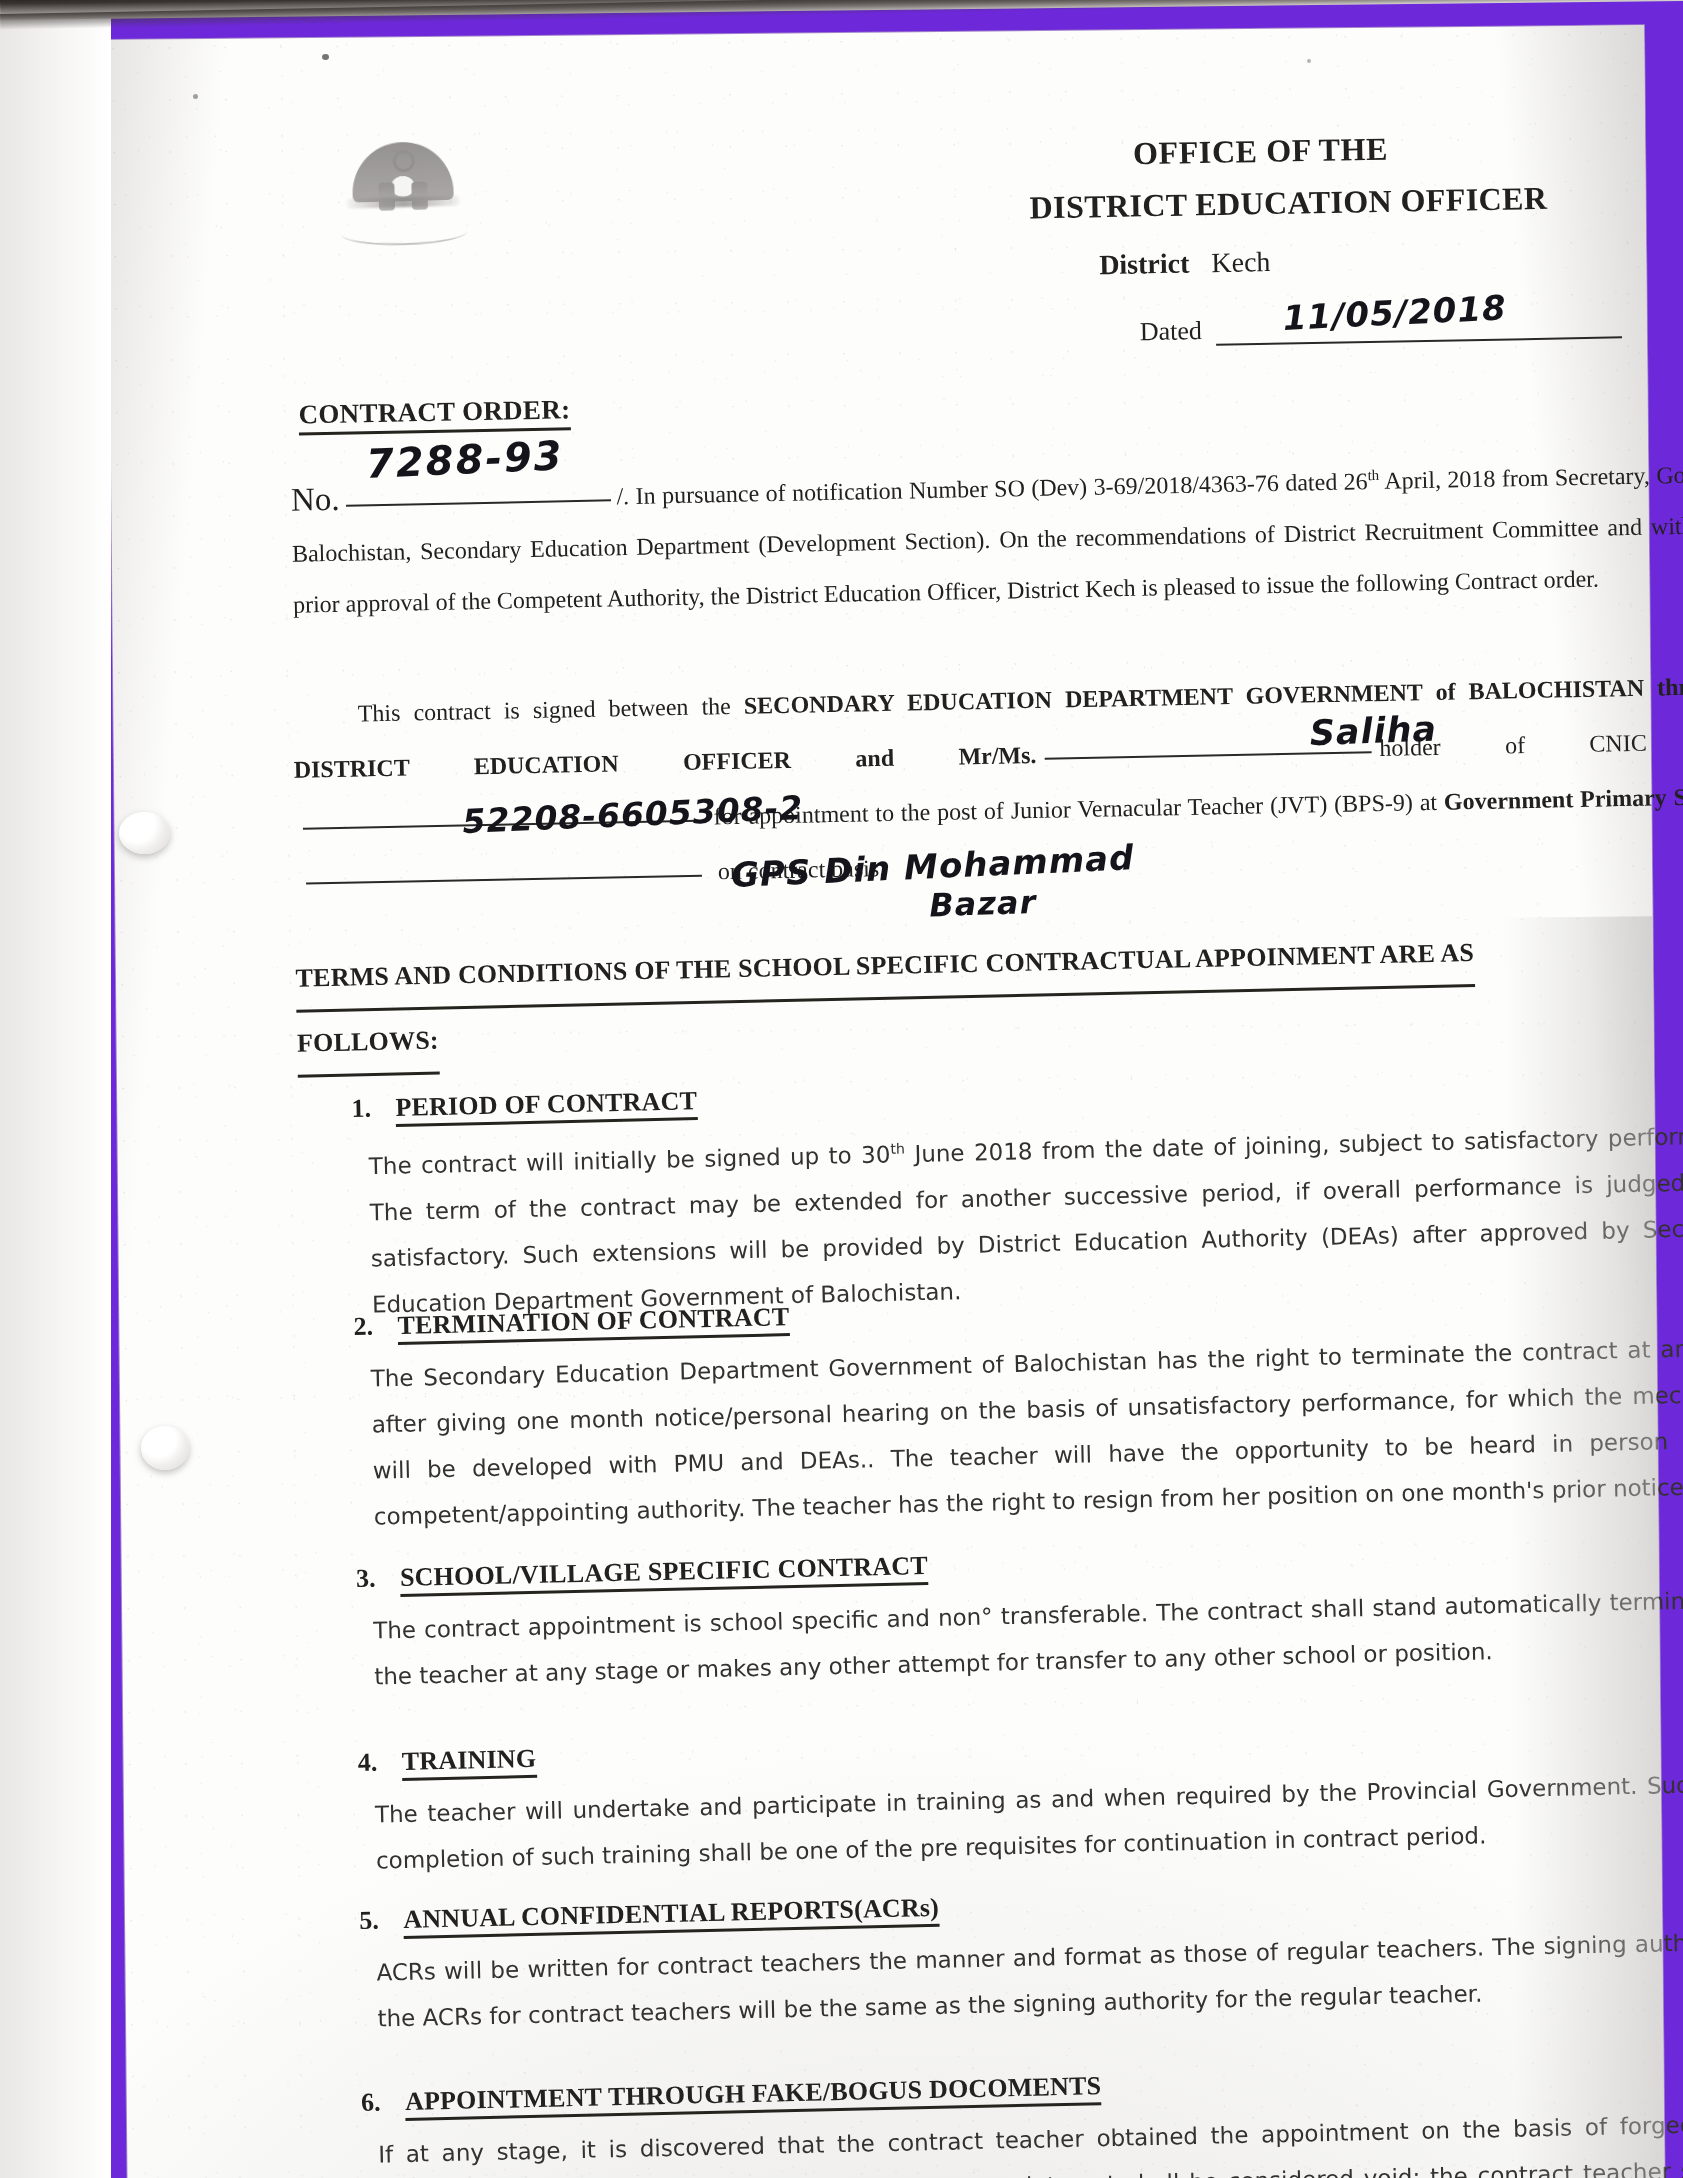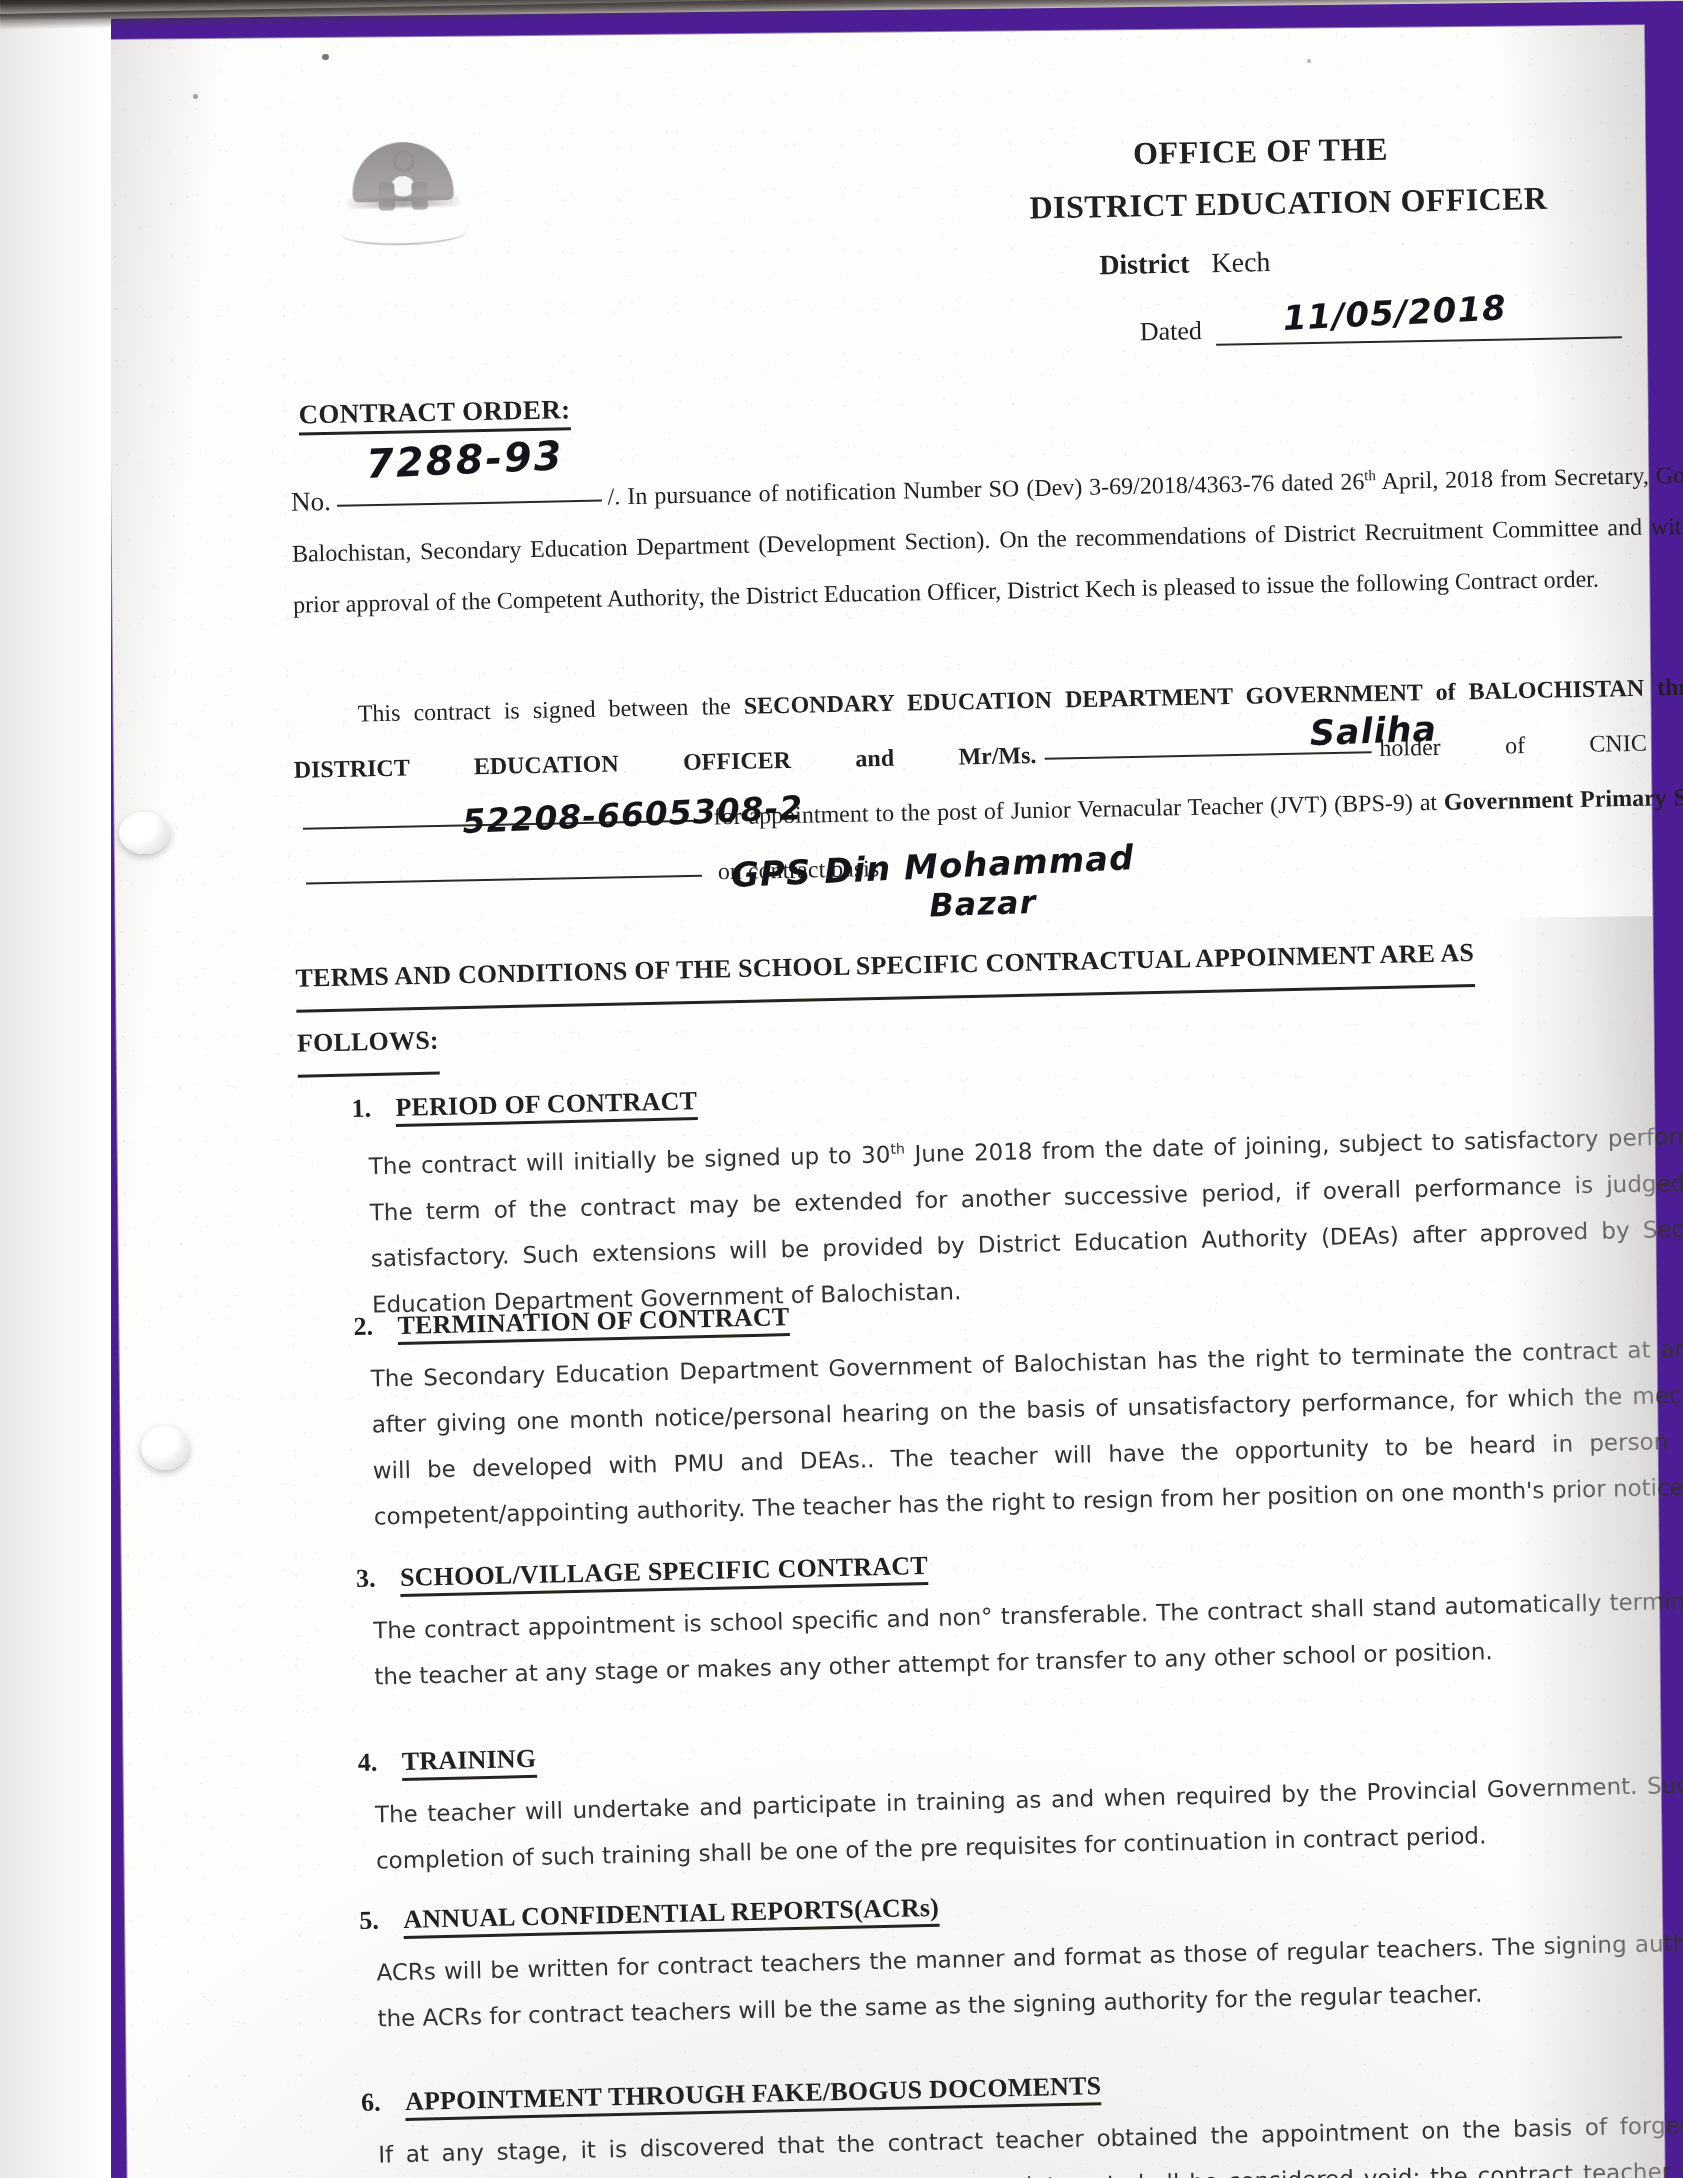--- a/index.html
+++ b/index.html
@@ -1,20 +1,20 @@
 <!DOCTYPE html>
 <html><head>
 <meta charset="utf-8">
 <style>
   html,body{margin:0;padding:0;background:#ffffff;}
   body{width:1683px;height:2178px;overflow:hidden;position:relative;
        font-family:"Liberation Serif", serif;}
 
   
-  #scan{position:absolute;inset:0;background:#4c1d95;overflow:hidden;}
+  #scan{position:absolute;inset:0;background:#6d28d9;overflow:hidden;}
 
   #pageEdgeShadowTop{
     position:absolute;left:0;top:0;width:1683px;height:26px;
     background:linear-gradient(180deg,#171513 0%,#3a3533 38%,#8d8784 72%,#d8d4d0 100%);
     transform:rotate(-0.65deg) translateY(-6px);transform-origin:0 0;
   }
   #pageEdgeShadowTop2{
     position:absolute;left:0;top:14px;width:1742px;height:16px;
     background:linear-gradient(180deg,rgba(60,55,52,.85),rgba(245,243,241,0));
     transform:rotate(-1.05deg);transform-origin:0 0;
@@ -98,21 +98,21 @@
     border-bottom:2px solid rgba(110,107,105,.55);border-radius:50%;filter:blur(0.6px);}
 
   
   #contractOrderHdr{left:188px;top:360px;font-size:27px;font-weight:bold;
                     border-bottom:3px solid #26241f;padding-bottom:2px;letter-spacing:0.3px;
                     transform:rotate(-0.55deg);}
 
   
   #para1{position:absolute;left:180px;top:426px;width:1440px;font-size:24px;line-height:51px;
          transform:rotate(-0.6deg);text-align:justify;}
-  #para1 .noLabel{font-size:27px;}
+  #para1 .noLabel{font-size:33px;}
   #noRule{display:inline-block;width:265px;border-bottom:2.5px solid #2b2927;height:2px;
           vertical-align:3px;margin:0 6px;}
   #noHand{position:absolute;left:255px;top:400px;font-size:40px;letter-spacing:2px;
           transform:rotate(-2deg);}
   sup{font-size:.62em;vertical-align:super;}
 
   
   #para2{position:absolute;left:180px;top:642px;width:1447px;font-size:24px;line-height:55px;
          transform:rotate(-0.6deg);text-align:justify;}
   #para2 b{font-weight:bold;}

